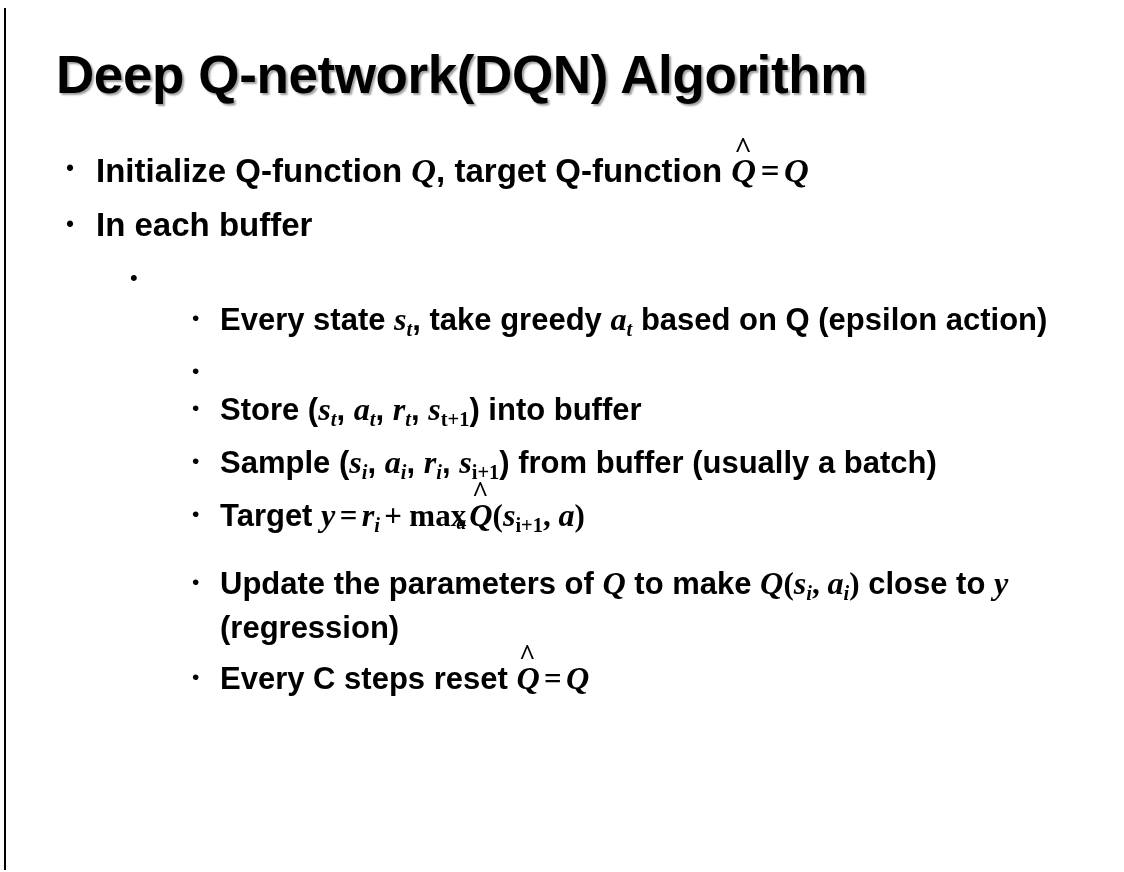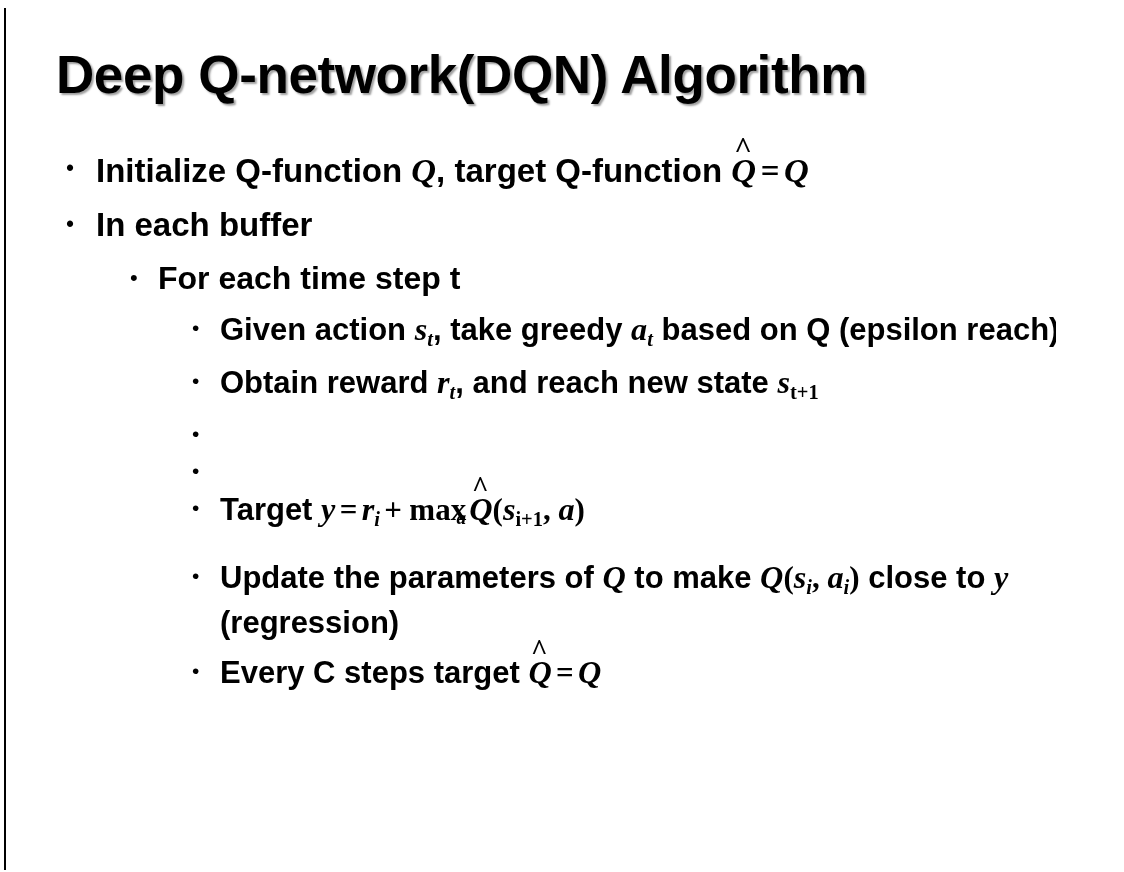--- a/index.html
+++ b/index.html
@@ -193,50 +193,50 @@
       <span class="btext"><span>Initialize Q-function </span><span class="math">Q</span><span>, target Q-function </span><span class="hatwrap"><span class="hat">^</span><span class="math">Q</span></span><span class="op">=</span><span class="math">Q</span></span>
     </div>
 
     <div class="bullet-row lvl1">
       <span class="marker">•</span>
       <span class="btext">In each buffer</span>
     </div>
 
     <div class="bullet-row lvl2">
       <span class="marker">•</span>
-      <span class="btext">For each time step t</span>
-    </div>
-
-    <div class="bullet-row lvl3">
-      <span class="marker">•</span>
-      <span class="btext"><span>Given action </span><span class="math">s</span><span class="sub">t</span><span>, take greedy </span><span class="math">a</span><span class="sub">t</span><span> based on Q (epsilon reach)</span></span>
-    </div>
-
-    <div class="bullet-row lvl3">
-      <span class="marker">•</span>
-      <span class="btext"><span>Obtain reward </span><span class="math">r</span><span class="sub">t</span><span>, and reach new state </span><span class="math">s</span><span class="subup">t+1</span></span>
-    </div>
-
-    <div class="bullet-row lvl3">
-      <span class="marker">•</span>
-    </div>
-
-    <div class="bullet-row lvl3">
-      <span class="marker">•</span>
+    </div>
+
+    <div class="bullet-row lvl3">
+      <span class="marker">•</span>
+      <span class="btext"><span>Every state </span><span class="math">s</span><span class="sub">t</span><span>, take greedy </span><span class="math">a</span><span class="sub">t</span><span> based on Q (epsilon action)</span></span>
+    </div>
+
+    <div class="bullet-row lvl3">
+      <span class="marker">•</span>
+    </div>
+
+    <div class="bullet-row lvl3">
+      <span class="marker">•</span>
+      <span class="btext"><span>Store (</span><span class="math">s</span><span class="sub">t</span><span>, </span><span class="math">a</span><span class="sub">t</span><span>, </span><span class="math">r</span><span class="sub">t</span><span>, </span><span class="math">s</span><span class="subup">t+1</span><span>) into buffer</span></span>
+    </div>
+
+    <div class="bullet-row lvl3">
+      <span class="marker">•</span>
+      <span class="btext"><span>Sample (</span><span class="math">s</span><span class="sub">i</span><span>, </span><span class="math">a</span><span class="sub">i</span><span>, </span><span class="math">r</span><span class="sub">i</span><span>, </span><span class="math">s</span><span class="subup">i+1</span><span>) from buffer (usually a batch)</span></span>
     </div>
 
     <div class="bullet-row lvl3" style="margin-bottom:22px;">
       <span class="marker">•</span>
       <span class="btext"><span>Target </span><span class="math">y</span><span class="op">=</span><span class="math">r</span><span class="sub">i</span><span class="op">+</span><span class="maxop"><span>max</span><span class="lim">a</span></span><span class="hatwrap"><span class="hat">^</span><span class="math">Q</span></span><span class="mathup">(</span><span class="math">s</span><span class="subup">i+1</span><span class="mathup">, </span><span class="math">a</span><span class="mathup">)</span></span>
     </div>
 
     <div class="bullet-row lvl3">
       <span class="marker">•</span>
       <span class="btext"><span>Update the parameters of </span><span class="math">Q</span><span> to make </span><span class="math">Q</span><span class="mathup">(</span><span class="math">s</span><span class="sub">i</span><span class="mathup">, </span><span class="math">a</span><span class="sub">i</span><span class="mathup">)</span><span> close to </span><span class="math">y</span><span> (regression)</span></span>
     </div>
 
     <div class="bullet-row lvl3">
       <span class="marker">•</span>
-      <span class="btext"><span>Every C steps target </span><span class="hatwrap"><span class="hat">^</span><span class="math">Q</span></span><span class="op">=</span><span class="math">Q</span></span>
+      <span class="btext"><span>Every C steps reset </span><span class="hatwrap"><span class="hat">^</span><span class="math">Q</span></span><span class="op">=</span><span class="math">Q</span></span>
     </div>
 
   </div>
 </div>
 
 </body></html>

